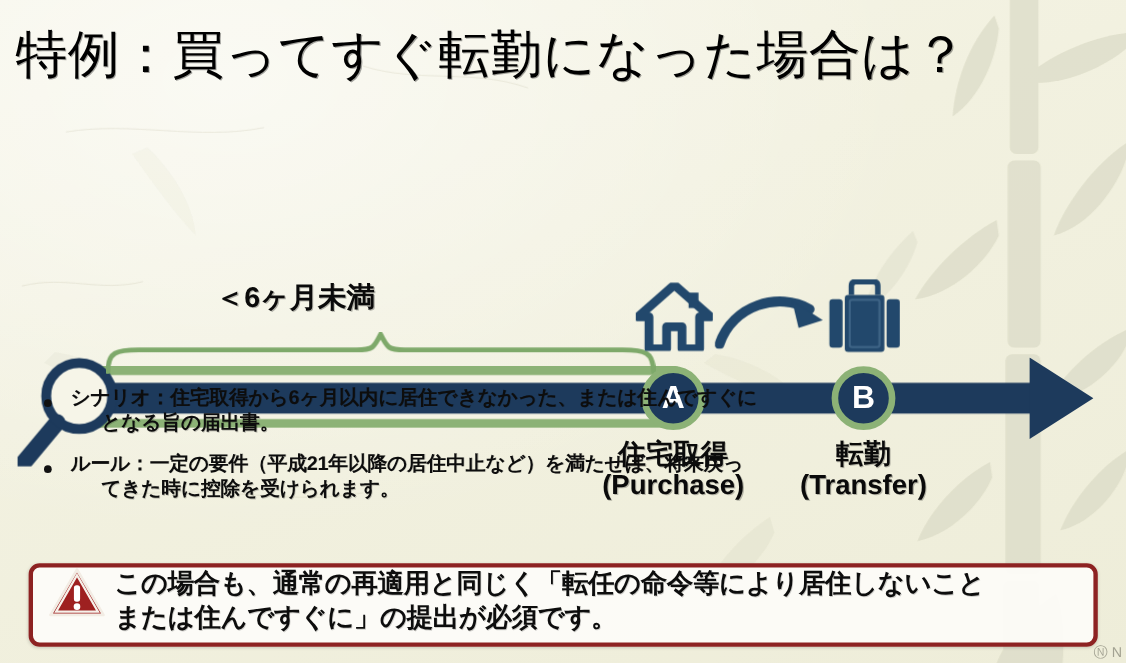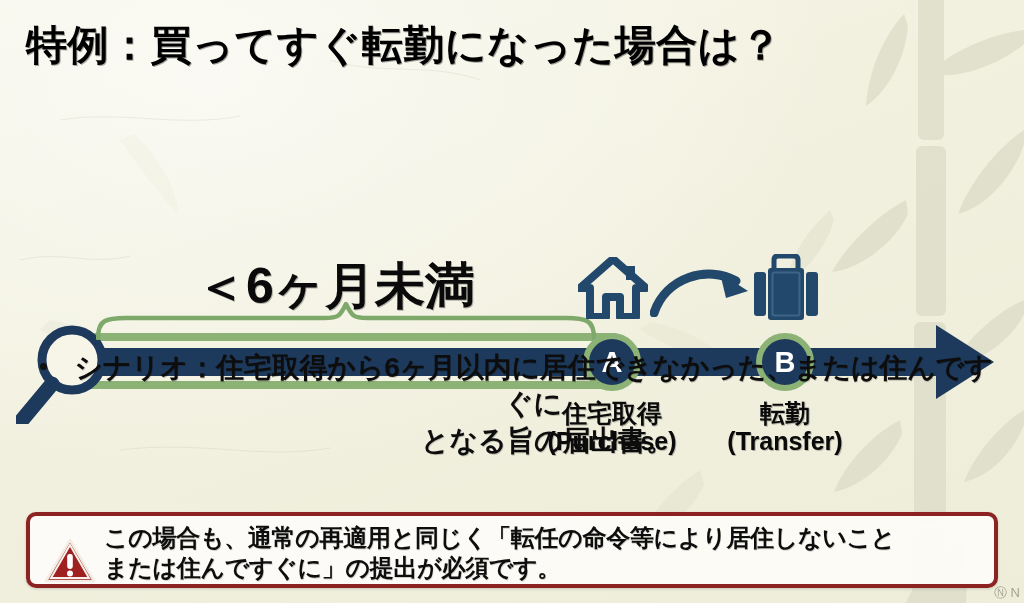--- a/index.html
+++ b/index.html
@@ -31,24 +31,24 @@
   #bamboo-layer {
     position: absolute;
     inset: 0;
     opacity: 0.9;
     pointer-events: none;
   }
 
   
   #title {
     position: absolute;
-    left: 26px;
+    left: 14px;
     top: 18px;
-    font-size: 41px;
-    font-weight: bold;
+    font-size: 47px;
+    font-weight: normal;
     letter-spacing: 0.5px;
     color: #000;
     white-space: nowrap;
     text-shadow: 1px 1px 0 rgba(0,0,0,0.35);
   }
 
   
   #timeline {
     position: absolute;
     left: 0;
@@ -100,21 +100,21 @@
   
   #magnifier { position: absolute; left: 16px; top: 196px; width: 118px; height: 108px; }
 
   
   #brace { position: absolute; left: 96px; top: 182px; width: 500px; height: 38px; }
 
   #brace-label {
     position: absolute;
     left: 196px;
     top: 133px;
-    font-size: 50px;
+    font-size: 26px;
     font-weight: bold;
     color: #0a0a0a;
     white-space: nowrap;
     text-shadow: 1px 1px 0 rgba(0,0,0,0.28);
   }
 
   
   .marker { position: absolute; width: 58px; height: 58px; }
   .marker-circle {
     width: 58px; height: 58px;
@@ -154,27 +154,26 @@
   
   #bullets {
     position: absolute;
     left: 28px;
     top: 350px;
     width: 975px;
   }
   .bullet {
     position: relative;
     padding-left: 36px;
-    font-size: 28px;
+    font-size: 18px;
     font-weight: bold;
     line-height: 1.30;
     color: #0d0d0d;
     letter-spacing: -0.2px;
     text-shadow: 0.7px 0.7px 0 rgba(0,0,0,0.2);
-    text-align: center;
   }
   .bullet + .bullet { margin-top: 13px; }
   .bullet::before {
     content: "";
     position: absolute;
     left: 12px;
     top: 13px;
     width: 7px;
     height: 7px;
     border-radius: 50%;
@@ -186,21 +185,21 @@
   #alert-box {
     position: absolute;
     left: 26px;
     top: 512px;
     width: 972px;
     height: 76px;
     border: 4px solid #8d2222;
     border-radius: 10px;
     background: rgba(253,252,248,0.92);
     display: flex;
-    align-items: flex-end;
+    align-items: flex-start;
     padding: 0 14px;
     box-shadow: 0 1px 3px rgba(0,0,0,0.16);
   }
   #alert-icon { width: 52px; height: 46px; flex: 0 0 52px; margin-right: 8px; }
   #alert-text {
     font-size: 24px;
     font-weight: bold;
     line-height: 1.28;
     color: #0d0d0d;
     letter-spacing: -0.3px;
@@ -311,20 +310,24 @@
       <span class="jp">転勤</span>
       <span class="en">(Transfer)</span>
     </div>
   </div>
 
   <div id="bullets">
     <div class="bullet">
       <span>シナリオ：住宅取得から6ヶ月以内に居住できなかった、または住んですぐに</span>
       <span class="l2">となる旨の届出書。</span>
     </div>
+    <div class="bullet">
+      <span>ルール：一定の要件（平成21年以降の居住中止など）を満たせば、将来戻っ</span>
+      <span class="l2">てきた時に控除を受けられます。</span>
+    </div>
   </div>
 
   <div id="alert-box">
     <svg id="alert-icon" viewBox="0 0 52 46">
       <path d="M26 2 L 50 43 L 2 43 Z" fill="#9e2020" stroke="#f2ece4" stroke-width="2.6" stroke-linejoin="round"></path>
       <path d="M26 7 L 45 40 L 7 40 Z" fill="none" stroke="#f6f1ea" stroke-width="2"></path>
       <rect x="23.2" y="16" width="5.6" height="15" rx="2.4" fill="#ffffff"></rect>
       <circle cx="26" cy="35.5" r="3" fill="#ffffff"></circle>
     </svg>
     <div id="alert-text">

